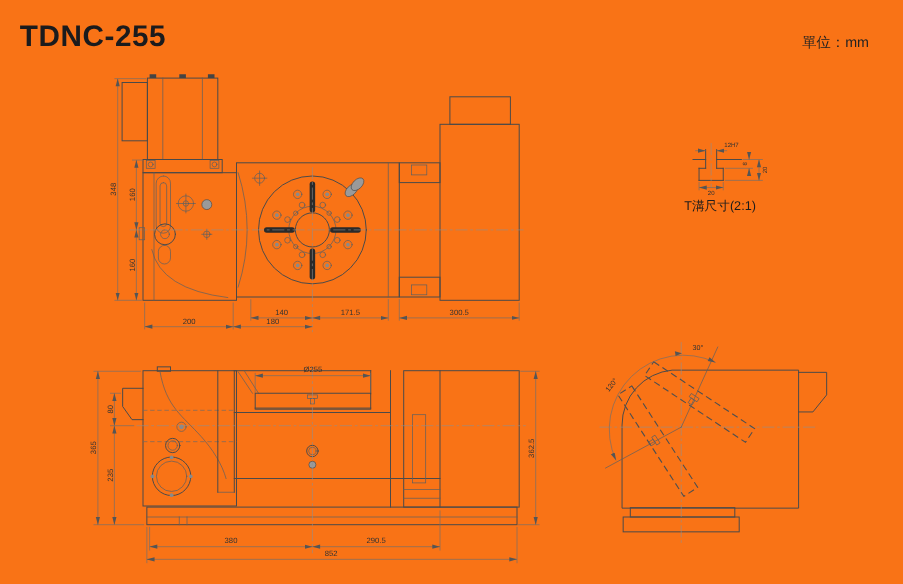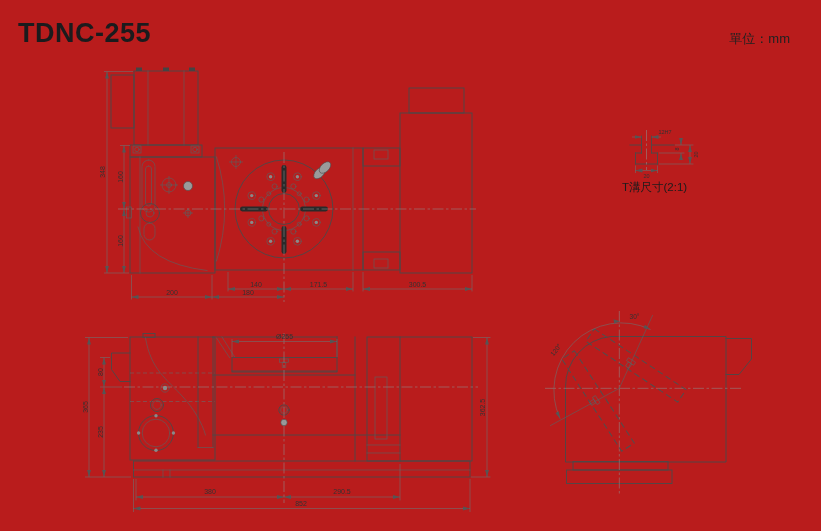--- a/index.html
+++ b/index.html
@@ -1,16 +1,16 @@
 <!DOCTYPE html>
 <html><head>
 <meta charset="utf-8">
 <style>
   html,body{margin:0;padding:0;background:#ffffff;}
-  .stage{position:relative;width:821px;height:531px;background:#b91c1c;overflow:hidden;}
+  .stage{position:relative;width:821px;height:531px;background:#f97316;overflow:hidden;}
   svg{display:block;}
   .ln{fill:none;stroke:#4a4a4a;stroke-width:0.9;stroke-linecap:square;}
   .tn{fill:none;stroke:#5f5f5f;stroke-width:0.65;stroke-linecap:square;}
   .dim{fill:none;stroke:#6e6e6e;stroke-width:0.6;}
   .cl{fill:none;stroke:#8f8f8f;stroke-width:0.55;stroke-dasharray:11 2.5 2.5 2.5;}
   .hid{fill:none;stroke:#6a6a6a;stroke-width:0.6;stroke-dasharray:4 2.5;}
   .dash{fill:none;stroke:#4f4f4f;stroke-width:1;stroke-dasharray:6 3.5;}
   .slot{fill:#2a2a2a;stroke:none;}
   .gray{fill:#9a9a9a;stroke:#4a4a4a;stroke-width:0.6;}
   .dot{fill:#8a8a8a;stroke:none;}

